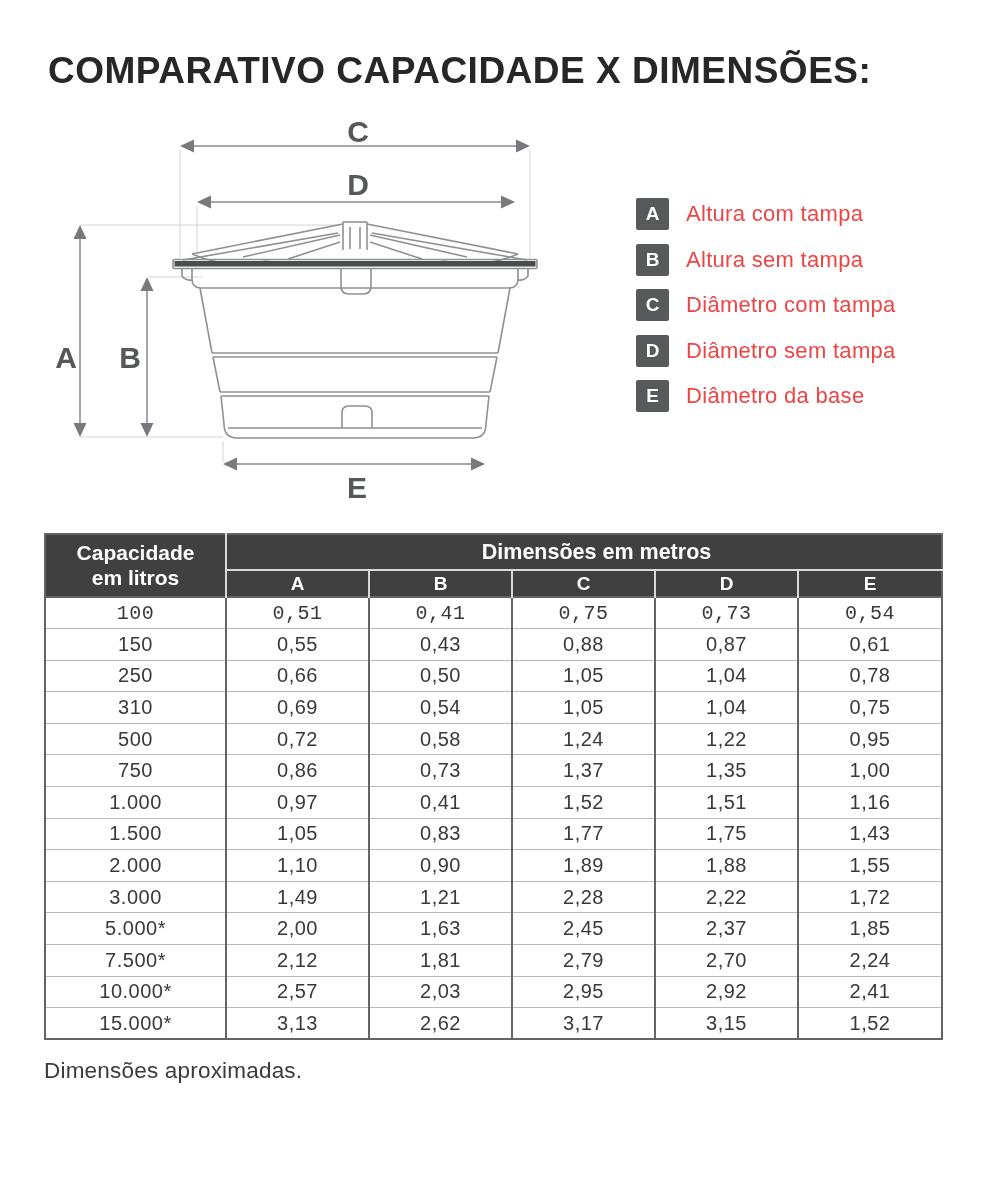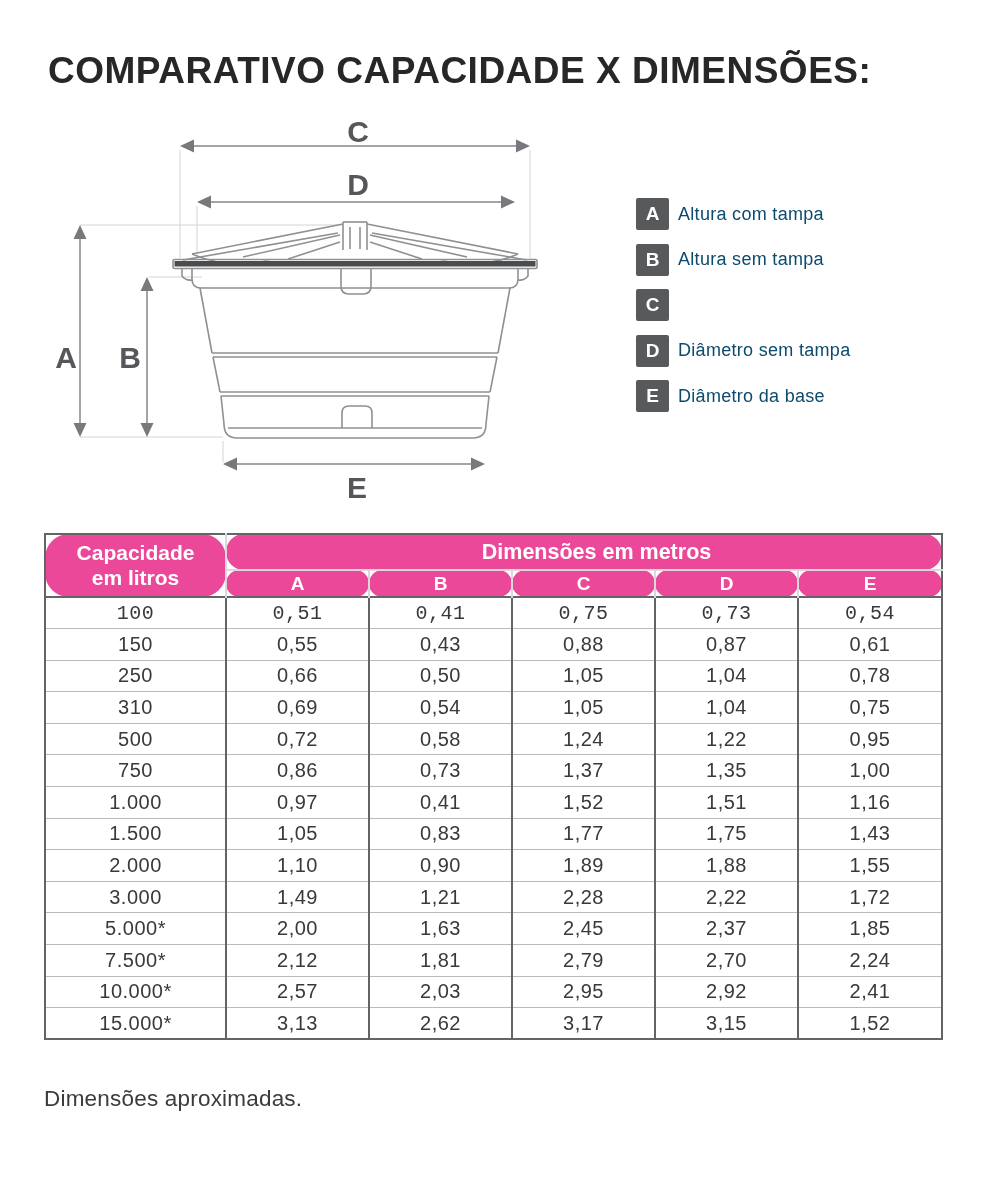--- a/index.html
+++ b/index.html
@@ -22,32 +22,32 @@
 
   
   .legend { position:absolute; left:636px; top:198px; }
   .legend-item { display:flex; align-items:center; margin-bottom:13.5px; height:32px; }
   .badge {
     width:33px; height:32px; background:#58595b; color:#ffffff;
     font-weight:bold; font-size:19px; text-align:center; line-height:32px;
     border-radius:2px; flex:0 0 33px;
   }
   .legend-label {
-    margin-left:9px; font-size:18px; color:#0c4a6e; letter-spacing:0.3px;
+    margin-left:17px; font-size:22px; color:#ef4444; letter-spacing:0.3px;
     white-space:nowrap;
   }
 
   
   .spec-table {
     position:absolute; left:44px; top:533px; width:897px;
     border-collapse:collapse; table-layout:fixed;
     border:2px solid #636466;
   }
   .spec-table th {
-    background:#ec4899; color:#ffffff; text-align:center; vertical-align:middle;border-radius:24px;
+    background:#404040; color:#ffffff; text-align:center; vertical-align:middle;
   }
   th.cap-head {
     font-size:21px; font-weight:bold; line-height:1.15;
     border-right:2px solid #d9d9d9;
   }
   th.dim-head {
     font-size:21.5px; font-weight:bold; height:36px;
     border-bottom:2px solid #d9d9d9;
     padding-left:25px;
   }
@@ -60,21 +60,21 @@
     height:31.6px; text-align:center; vertical-align:middle;
     font-size:20px; color:#38393b; letter-spacing:0.5px;
     border-top:1px solid #b9babc;
   }
   .spec-table td.val { border-left:2px solid #636466; }
   .spec-table tbody tr:first-child td { border-top:2px solid #636466;font-family:Liberation Mono, monospace; }
 
   
   .note-approx {
     position:absolute; left:44px; top:1058px;
-    font-size:22.5px; color:#3a3b3d; letter-spacing:0.2px;margin-top:28px;
+    font-size:22.5px; color:#3a3b3d; letter-spacing:0.2px;
   }
   .note-flange {
     position:absolute; left:44px; top:1093px; width:896px;
     font-size:22.5px; color:#3a3b3d; line-height:1.43;
     text-align:justify; letter-spacing:0.2px;
   }
 </style>
 </head>
 <body>
 
@@ -173,20 +173,21 @@
       <div class="legend-item">
         <span class="badge">A</span>
         <span class="legend-label">Altura com tampa</span>
       </div>
       <div class="legend-item">
         <span class="badge">B</span>
         <span class="legend-label">Altura sem tampa</span>
       </div>
       <div class="legend-item">
         <span class="badge">C</span>
+        <span class="legend-label">Diâmetro com tampa</span>
       </div>
       <div class="legend-item">
         <span class="badge">D</span>
         <span class="legend-label">Diâmetro sem tampa</span>
       </div>
       <div class="legend-item">
         <span class="badge">E</span>
         <span class="legend-label">Diâmetro da base</span>
       </div>
     </div>

